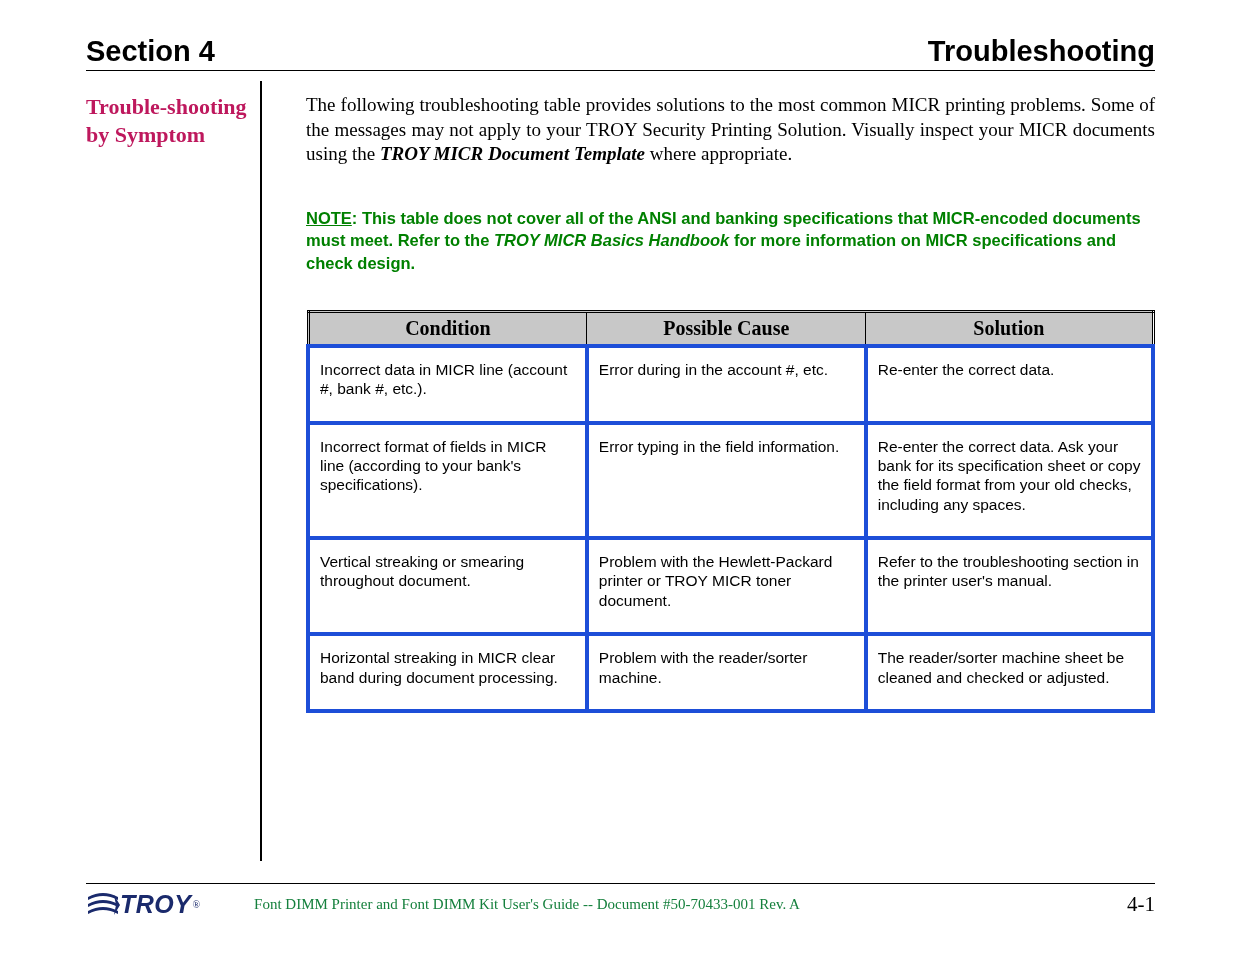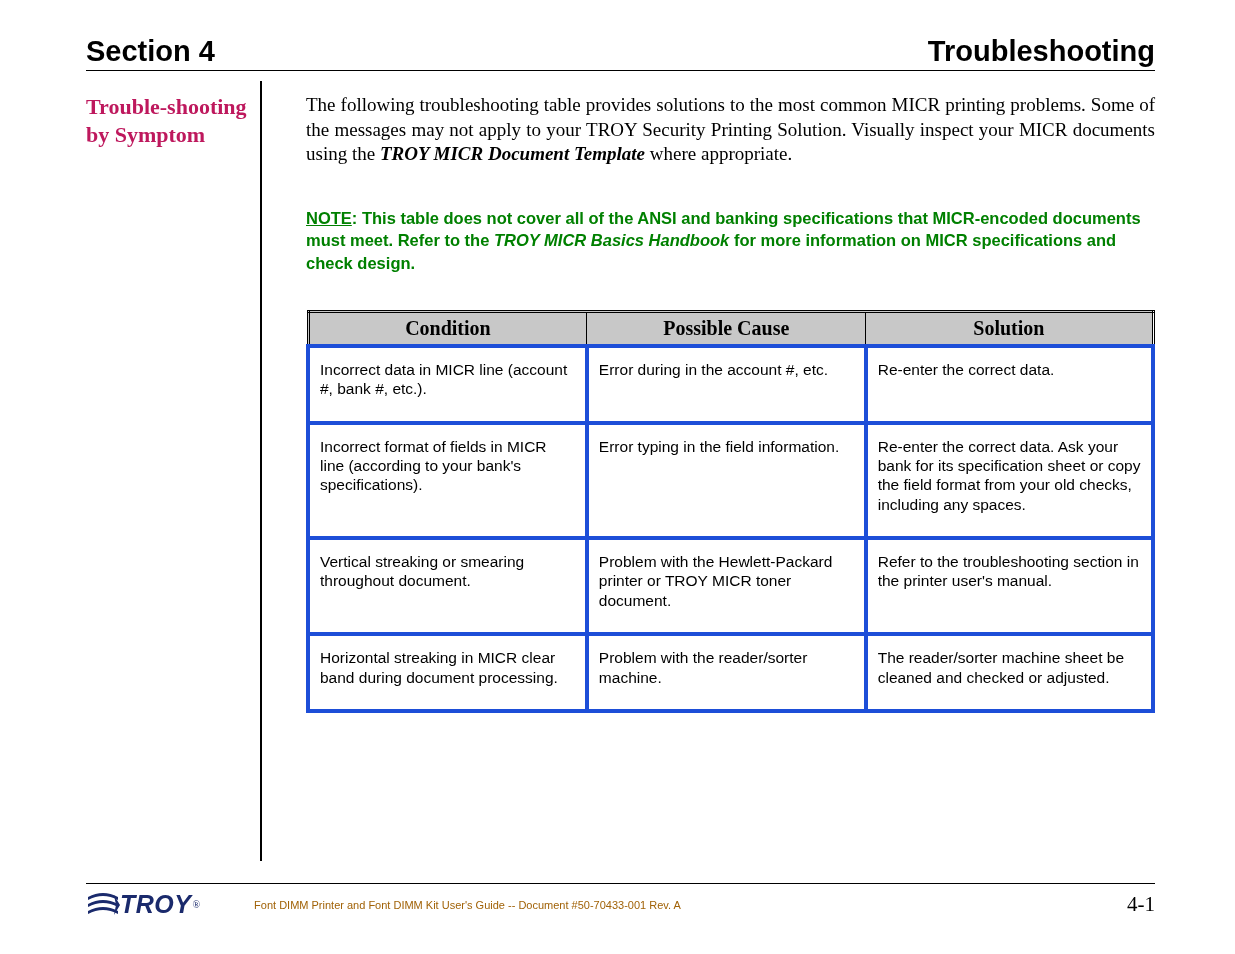--- a/index.html
+++ b/index.html
@@ -126,23 +126,23 @@
     letter-spacing: 0.5px;
     color: #1a2a6c;
   }
   .logo-reg {
     font-size: 10px;
     color: #1a2a6c;
     vertical-align: super;
     margin-left: 1px;
   }
   .footer-text {
-    font-family: Liberation Sans, sans-serif;
-    font-size: 11px;
-    color: #a16207;
+    font-family: Liberation Serif, serif;
+    font-size: 15px;
+    color: #15803d;
     flex: 1;
   }
   .page-num {
     font-family: "Times New Roman", Times, serif;
     font-size: 21px;
   }
 </style>
 </head>
 <body>
 

